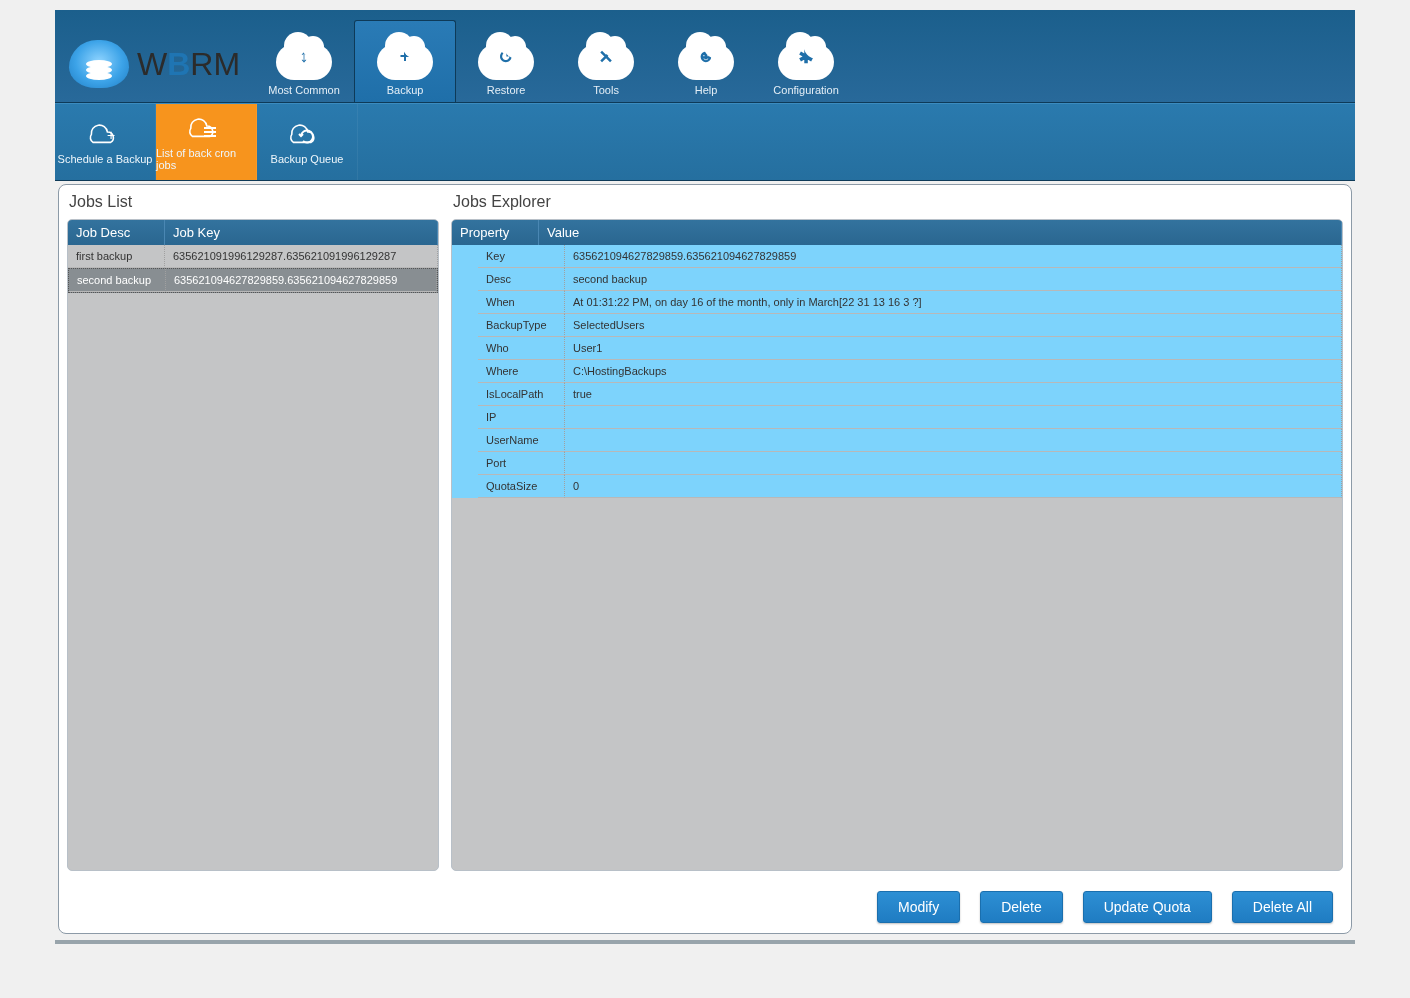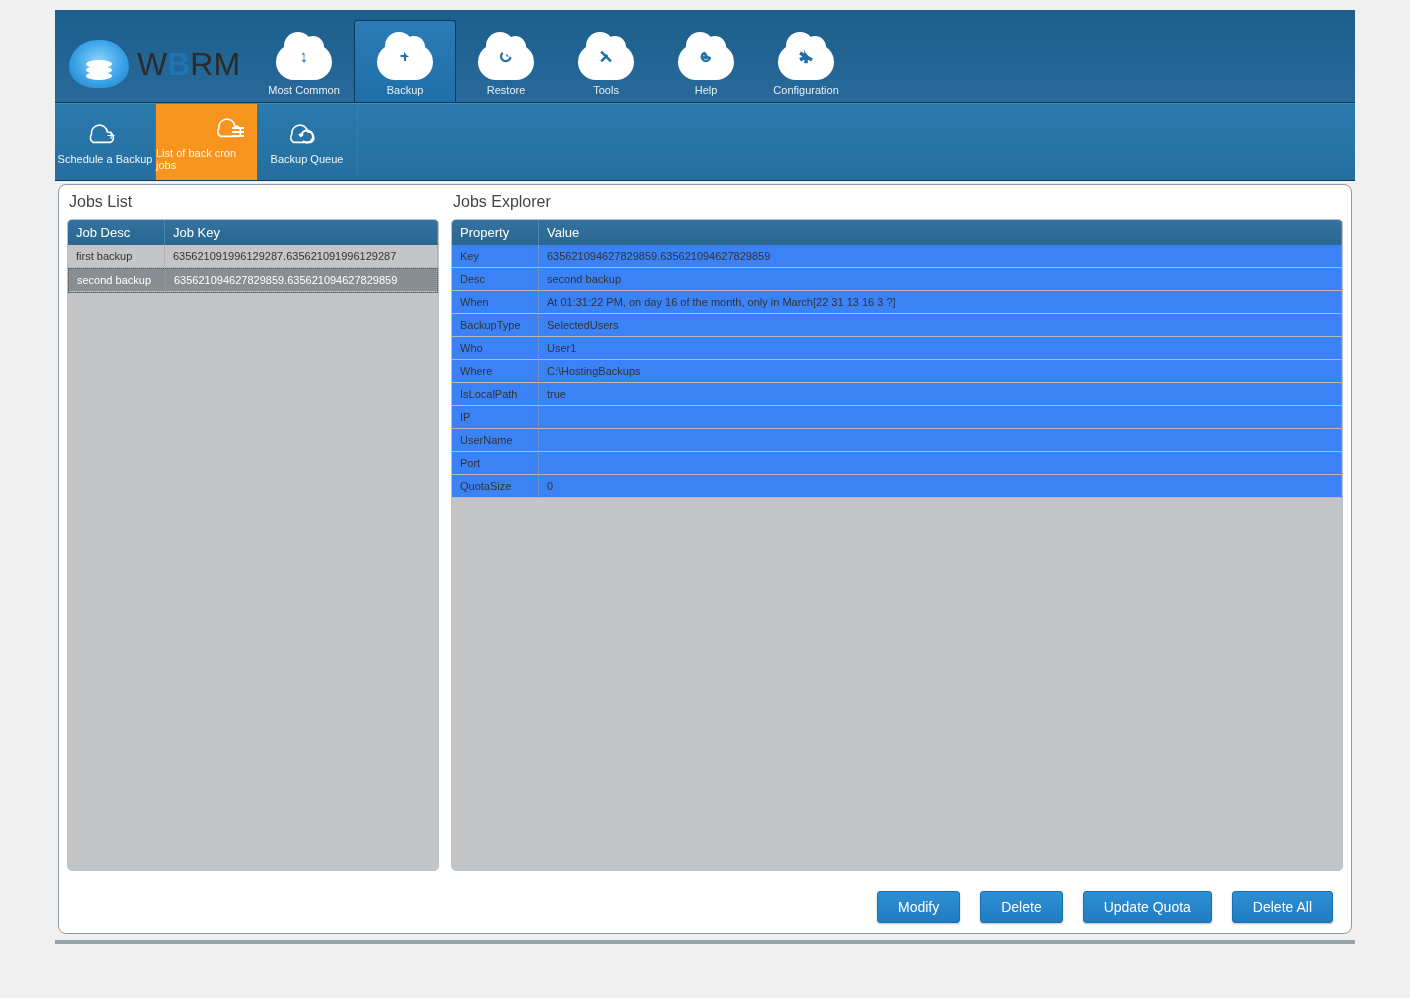--- a/index.html
+++ b/index.html
@@ -15,41 +15,41 @@
 .top-item{width:100px;height:75px;display:flex;flex-direction:column;align-items:center;justify-content:flex-end;color:#e4eef6;font-size:11px;padding-bottom:6px;cursor:pointer;}
 .top-item.active{background:linear-gradient(#2a7bb6,#1f6fa9);border:1px solid #0e3a58;border-bottom:none;border-radius:3px 3px 0 0;}
 .cloud{width:56px;height:36px;background:#fff;border-radius:20px;position:relative;margin-bottom:4px;}
 .cloud:before,.cloud:after{content:"";position:absolute;background:#fff;border-radius:50%;}
 .cloud:before{width:28px;height:28px;left:8px;top:-12px;}
 .cloud:after{width:22px;height:22px;right:8px;top:-8px;}
 .cloud .gly{position:absolute;left:0;right:0;top:2px;text-align:center;font-size:18px;font-weight:700;color:#1f6fa9;}
 
 .secbar{background:linear-gradient(#2a7aae,#256f9f);height:76px;display:flex;align-items:stretch;border-top:1px solid #3b8cc0;border-bottom:1px solid #0e3a58;}
 .sec-item{width:100px;display:flex;flex-direction:column;align-items:center;justify-content:center;color:#eef6fb;font-size:11px;cursor:pointer;border-right:1px solid rgba(255,255,255,0.06);}
-.sec-item.active{background:#f7941d;align-items:flex-end;}
+.sec-item.active{background:#f7941d;}
 .sec-ico{width:44px;height:30px;margin-bottom:4px;display:flex;align-items:center;justify-content:center;}
 .sec-ico svg{stroke:#fff;fill:none;stroke-width:2;}
 
 .content{background:#fff;border:1px solid #8c9aa7;border-radius:8px;margin:3px 3px 0 3px;padding:8px 8px 10px 8px;min-height:730px;position:relative;}
 .cols{display:flex;gap:12px;}
 .pane-title{font-size:16px;color:#444;margin:0 0 8px 2px;font-weight:400;}
 .pane{flex:0 0 372px;}
 .pane.right{flex:1;}
 .grid{border:1px solid #b8c0c8;border-radius:5px;height:650px;background:#c4c5c6;overflow:hidden;}
 .ghdr{display:flex;background:linear-gradient(#33739e,#2a6690);color:#fff;font-size:13px;}
 .ghdr .cell{padding:5px 8px;border-right:1px solid #4a87b3;}
 .grow{display:flex;font-size:11px;color:#333;}
 .grow .cell{padding:5px 8px;border-right:1px dotted #a0a0a0;border-bottom:1px solid #b8b8b8;white-space:nowrap;overflow:hidden;text-overflow:ellipsis;}
 .grow.sel{background:#888e92;color:#fff;border:1px dotted #555;}
 .jobs .c1{width:80px;}
 .jobs .c2{flex:1;}
 .props .c1{width:70px;}
 .props .c2{flex:1;}
 .props .grow .cell{border-bottom:1px solid #b8b8b8;}
-.props .grow{background:#3b82f6;}
+.props .grow{background:#7dd3fc;padding-left:26px;}
 .btnbar{position:absolute;right:18px;bottom:10px;display:flex;gap:20px;}
 .btn{background:linear-gradient(#2d8fd4,#1f7cc2);color:#fff;border:1px solid #1a6fae;border-radius:3px;padding:7px 20px;font-size:14px;cursor:pointer;box-shadow:0 1px 2px rgba(0,0,0,.25);}
 .footline{height:4px;background:#98a4ab;margin-top:6px;}
 </style>
 </head>
 <body>
 
 <div class="app">
 
   <div class="topbar">

